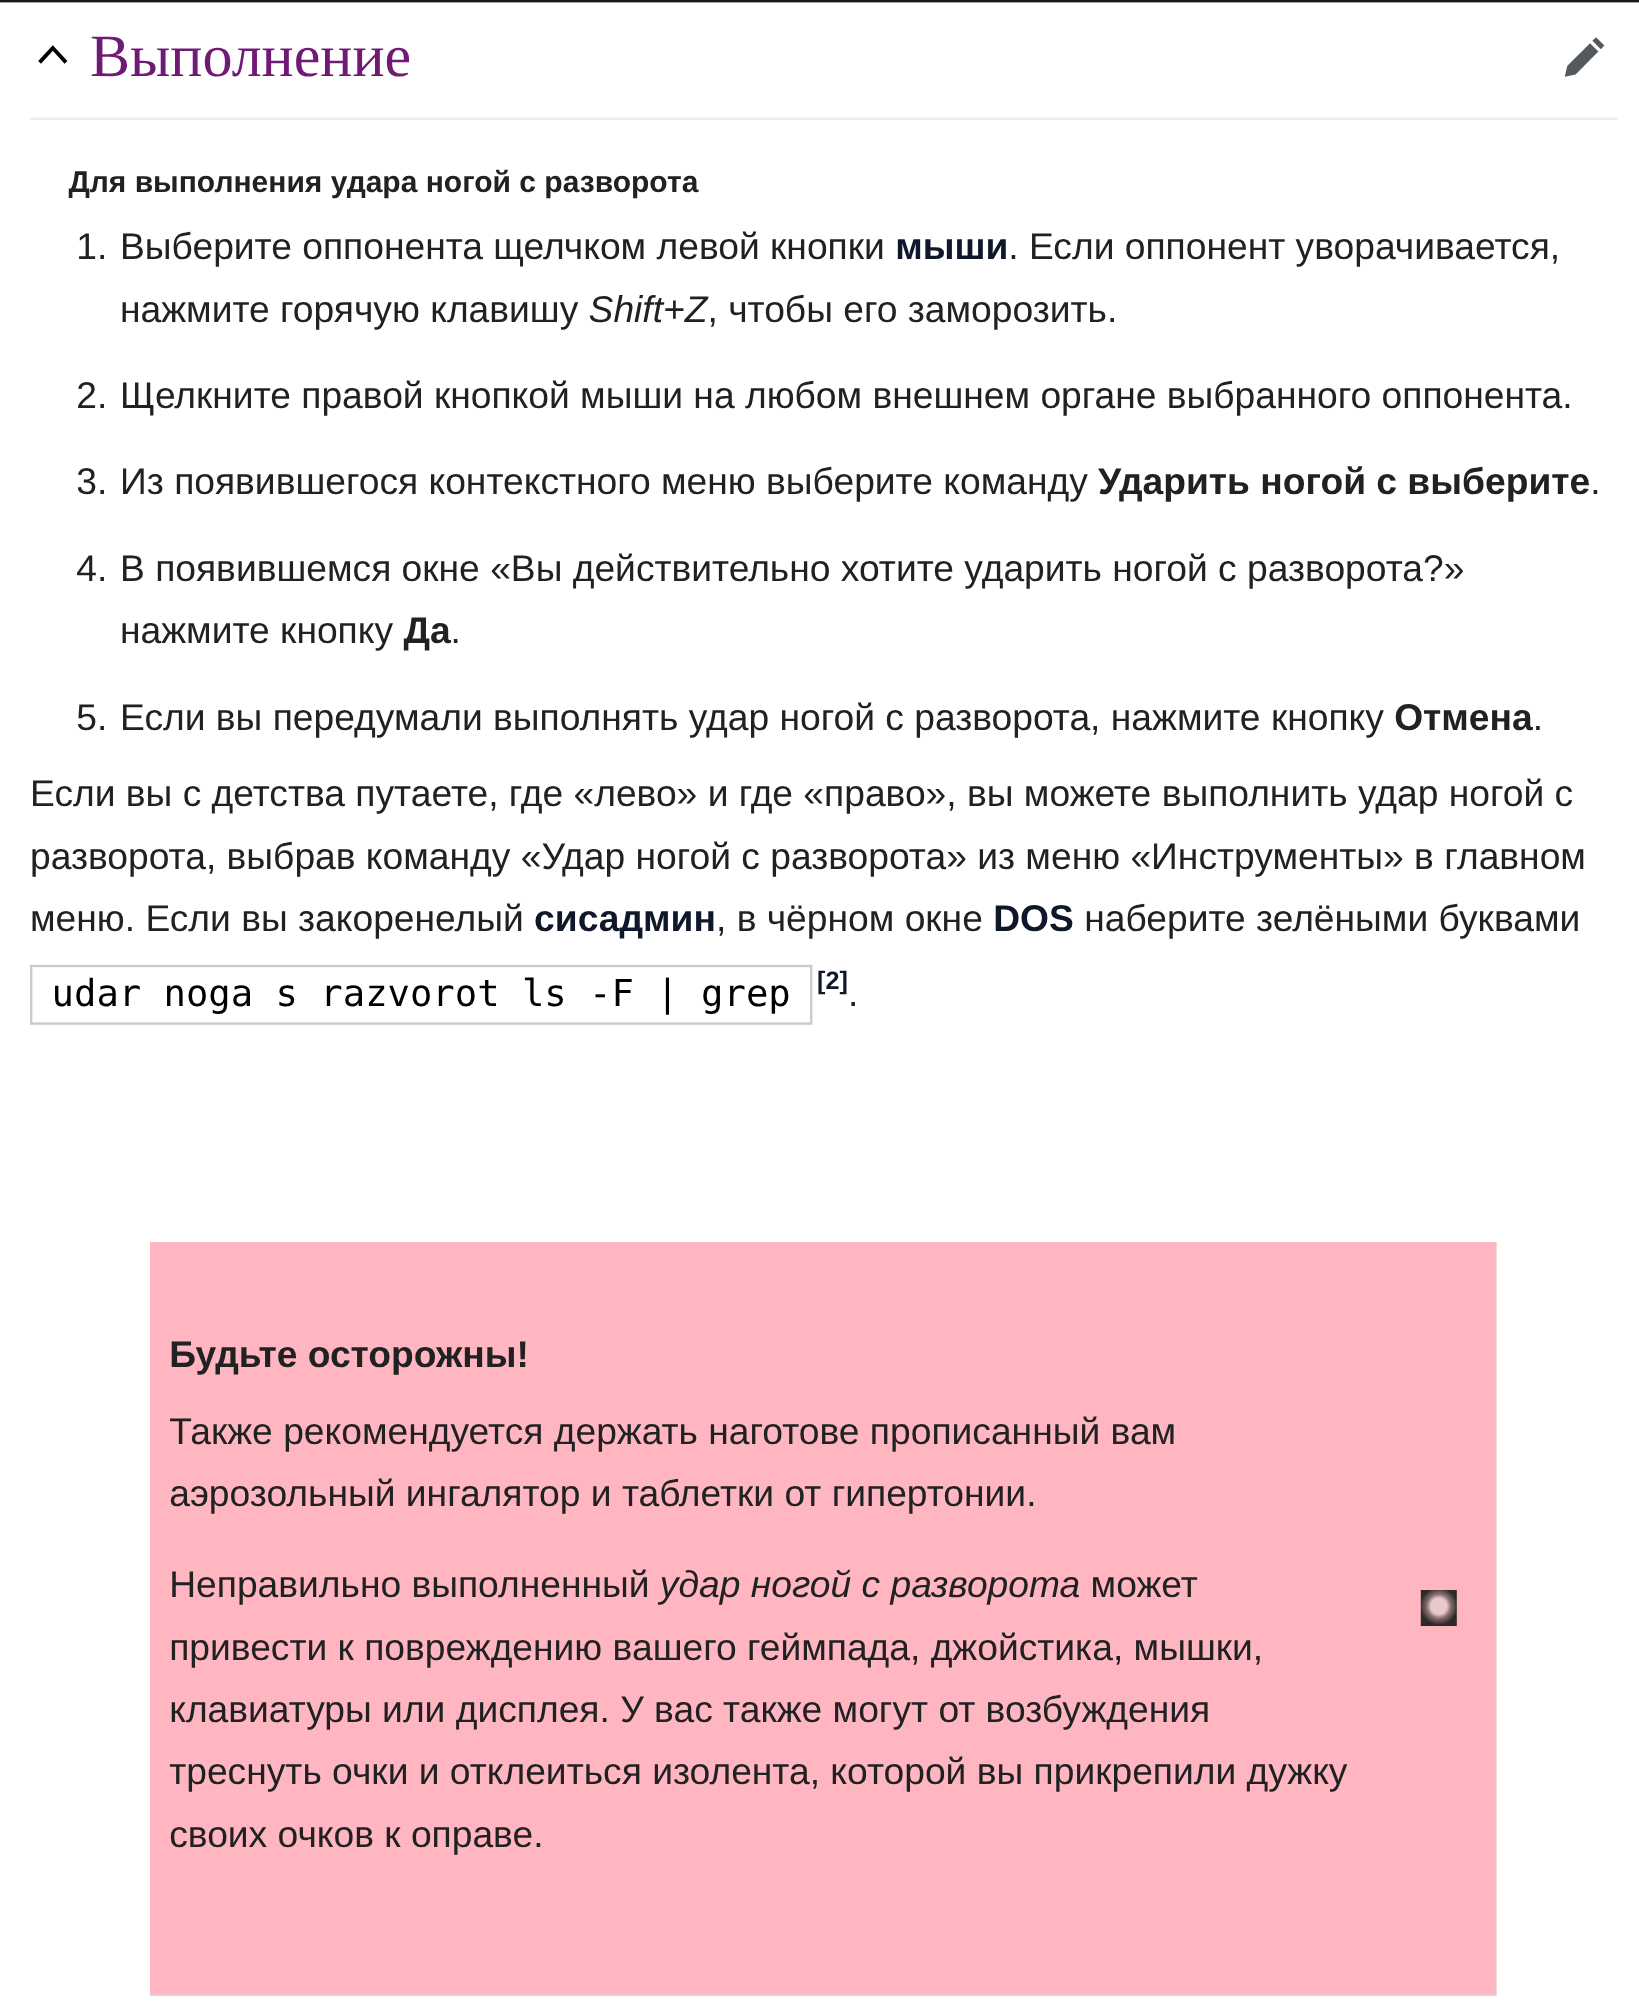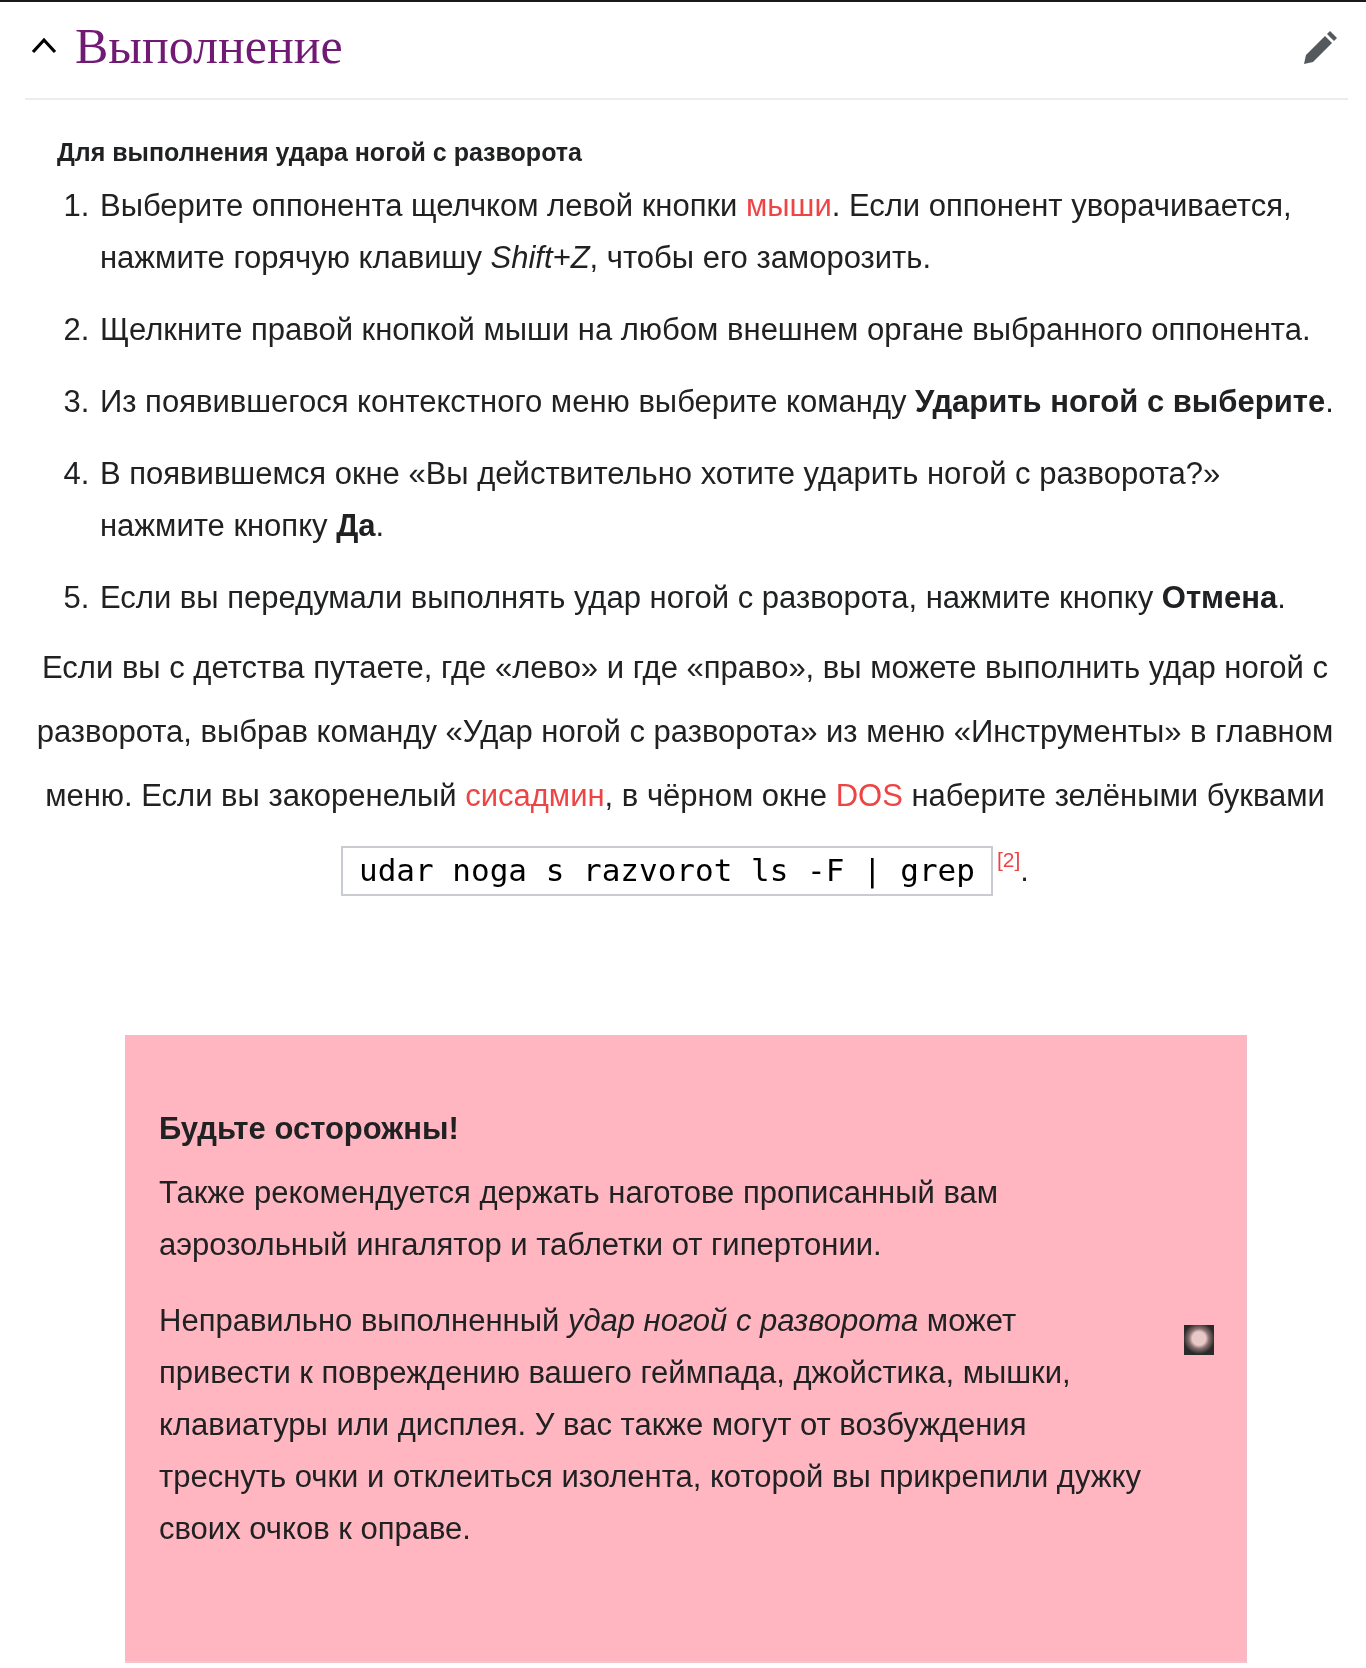--- a/index.html
+++ b/index.html
@@ -19,32 +19,32 @@
     font-family: "Liberation Serif", "DejaVu Serif", serif;
     font-size: 50px; line-height: 64px; color: #701a75;
   }
   .edit-icon { position: absolute; right: 8px; top: 22px; width: 40px; height: 40px; cursor: pointer; }
 
   .content { position: absolute; left: 25px; top: 130px; width: 1320px; font-size: 31px; }
   .subheading { font-weight: bold; margin: 0 0 0 32px; line-height: 44px; font-size: 25px; }
   ol.steps { margin: 6px 0 0 0; padding: 0 0 0 73px; }
   ol.steps li { line-height: 52px; margin-bottom: 20px; padding-left: 2px; }
   ol.steps li::marker { font-size: 31px; }
-  a.link { color: #ef4444; text-decoration: none; }
-  .para { line-height: 64px; margin: 11px; text-align: center; }
+  a.link { color: #0f172a; text-decoration: none; font-weight: bold; }
+  .para { line-height: 52px; margin: 0; }
   code.cmd {
     font-family: "DejaVu Sans Mono", "Liberation Mono", monospace;
     font-size: 31px; border: 2px solid #c8ccd1; padding: 4px 16px 6px 16px;
     background: #ffffff; color: #000;
   }
   sup.ref { font-size: 21px; vertical-align: 14px; margin-left: 4px; }
 
   .warning-box {
     position: absolute; left: 125px; top: 1035px; width: 1122px; height: 628px;
-    background: #ffb6c1; box-sizing: border-box; padding: 72px 34px 0 34px;
+    background: #ffb6c1; box-sizing: border-box; padding: 72px 34px 0 16px;
     border-right: 2px solid #f2bcc6; border-bottom: 2px solid #f2c4cc;
   }
   .warning-title { font-weight: bold; font-size: 31px; line-height: 44px; margin: 0 0 16px 0; }
   .warning-text { font-size: 31px; line-height: 52px; margin: 0 0 24px 0; width: 990px; }
   .avatar {
     position: absolute; left: 1059px; top: 290px; width: 30px; height: 30px;
     background: radial-gradient(circle at 50% 45%, #e8c8c8 0 30%, #8a7070 45%, #2a2a2a 70%);
   }
 </style>
 </head>

